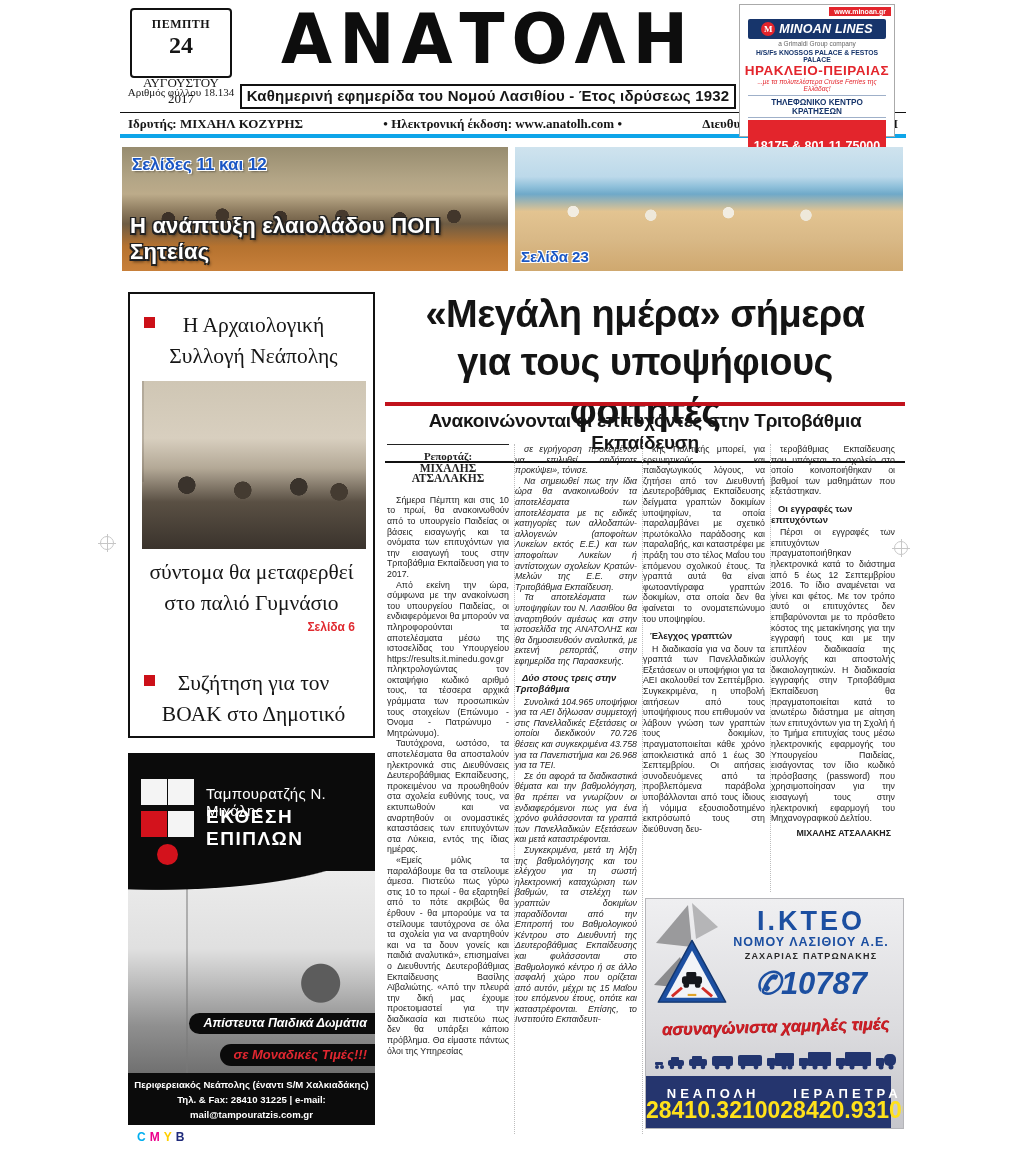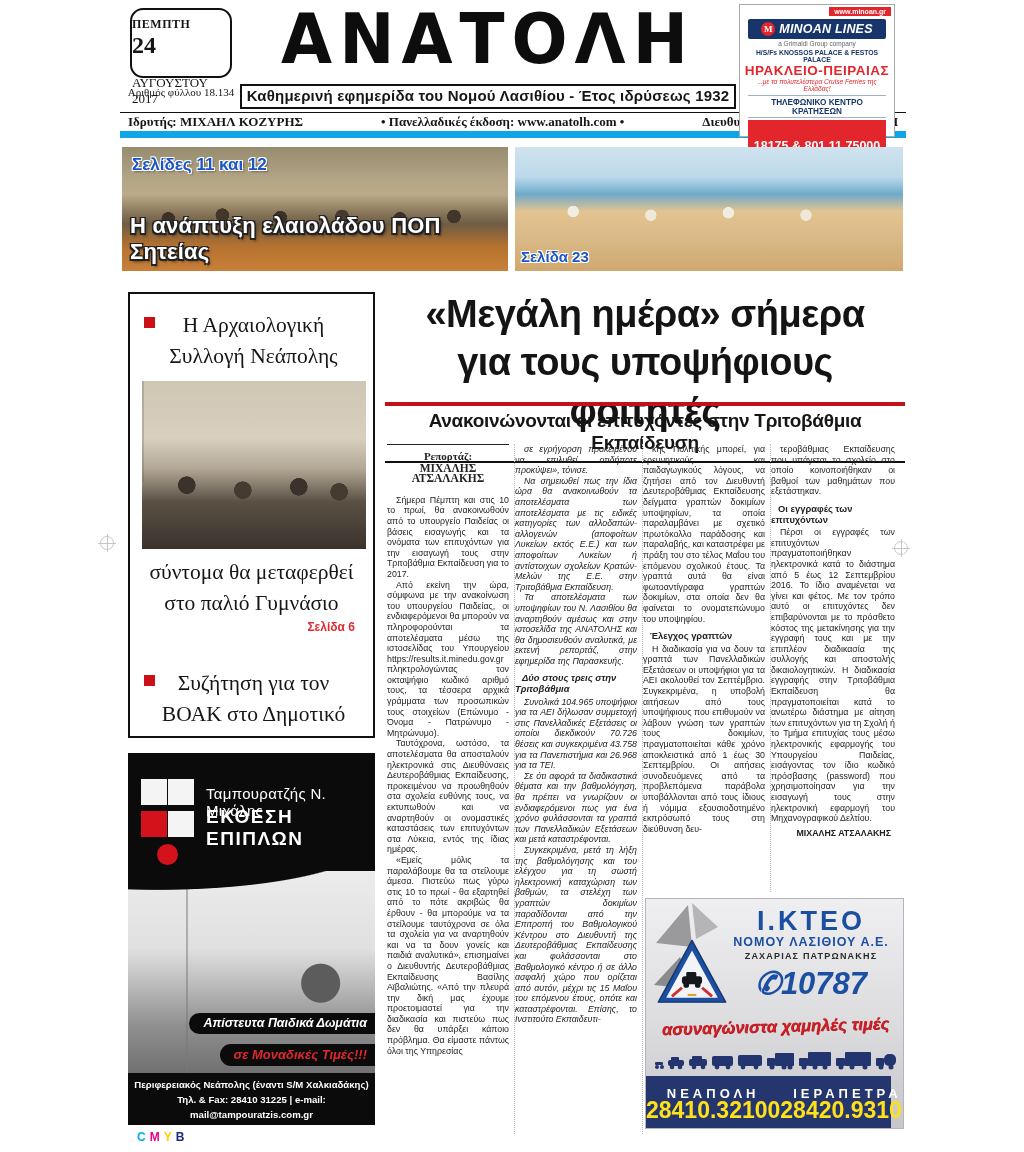--- a/index.html
+++ b/index.html
@@ -13,33 +13,33 @@
     --caption-blue:#2e6fd0;
     --ink:#161616;
   }
   *{margin:0;padding:0;box-sizing:border-box;}
   html,body{background:#ffffff;}
   body{font-family:"Liberation Sans",sans-serif;color:var(--ink);}
   #page{position:relative;width:1024px;height:1152px;background:#fff;overflow:hidden;}
 
   
   .date-box{position:absolute;left:130px;top:8px;width:102px;height:70px;border:2px solid #111;
-    border-radius:13px;padding-top:7px;font-family:"Liberation Serif",serif;}
+    border-radius:4px;text-align:center;padding-top:7px;font-family:"Liberation Serif",serif;}
   .date-day{font-size:12px;font-weight:bold;letter-spacing:.5px;}
   .date-num{font-size:24px;font-weight:bold;line-height:26px;}
   .date-my{font-size:13px;font-weight:normal;margin-top:17px;}
   .issue-line{position:absolute;left:118px;top:86px;width:126px;text-align:center;
     font-family:"Liberation Serif",serif;font-size:11px;}
   .masthead-title{position:absolute;left:248px;top:2px;width:480px;text-align:center;
     font-family:"DejaVu Sans",sans-serif;font-weight:900;font-size:66px;line-height:76px;
     letter-spacing:7px;transform:scaleY(1.04);color:#0d0d0d;}
   .subtitle-box{position:absolute;left:240px;top:84px;width:496px;height:25px;border:2.5px solid #111;
     text-align:center;font-weight:bold;font-size:15px;line-height:20px;letter-spacing:.2px;}
   .founder-bar{position:absolute;left:120px;top:112px;width:786px;height:26px;
-    border-top:1.5px solid #111;border-bottom:7px solid #0ea5e9;
+    border-top:1.5px solid #111;border-bottom:4px solid #0ea5e9;
     display:flex;justify-content:space-between;align-items:center;padding:0 8px;
     font-family:"Liberation Serif",serif;font-weight:bold;font-size:13px;}
 
   
   .minoan{position:absolute;left:739px;top:4px;width:156px;height:133px;border:1px solid #aaa;
     background:#fff;padding:3px 4px;text-align:center;}
   .mn-web{position:absolute;top:2px;right:3px;background:var(--minoan-red);color:#fff;
     font-size:7px;font-weight:bold;padding:1px 5px;}
   .mn-logo{margin:11px auto 0;width:138px;height:20px;background:var(--minoan-navy);
     display:flex;align-items:center;justify-content:center;gap:4px;border-radius:2px;}
@@ -187,21 +187,21 @@
   <div class="date-box">
     <div class="date-day">ΠΕΜΠΤΗ</div>
     <div class="date-num">24</div>
     <div class="date-my">ΑΥΓΟΥΣΤΟΥ 2017</div>
   </div>
   <div class="issue-line">Αριθμός φύλλου 18.134</div>
   <div class="masthead-title">ΑΝΑΤΟΛΗ</div>
   <div class="subtitle-box">Καθημερινή εφημερίδα του Νομού Λασιθίου - Έτος ιδρύσεως 1932</div>
   <div class="founder-bar">
     <span>Ιδρυτής: ΜΙΧΑΗΛ ΚΟΖΥΡΗΣ</span>
-    <span>• Πανελλαδικές έκδοση: www.anatolh.com •</span>
+    <span>• Ηλεκτρονική έκδοση: www.anatolh.com •</span>
     <span>Διευθυντής: ΠΟΠΗ ΗΛ. ΚΟΖΥΡΗ</span>
   </div>
 
   <div class="minoan">
     <div class="mn-web">www.minoan.gr</div>
     <div class="mn-logo">
       <div class="mn-logo-circle">M</div>
       <div class="mn-logo-text">MINOAN LINES</div>
     </div>
     <div class="mn-grimaldi">a Grimaldi Group company</div>

